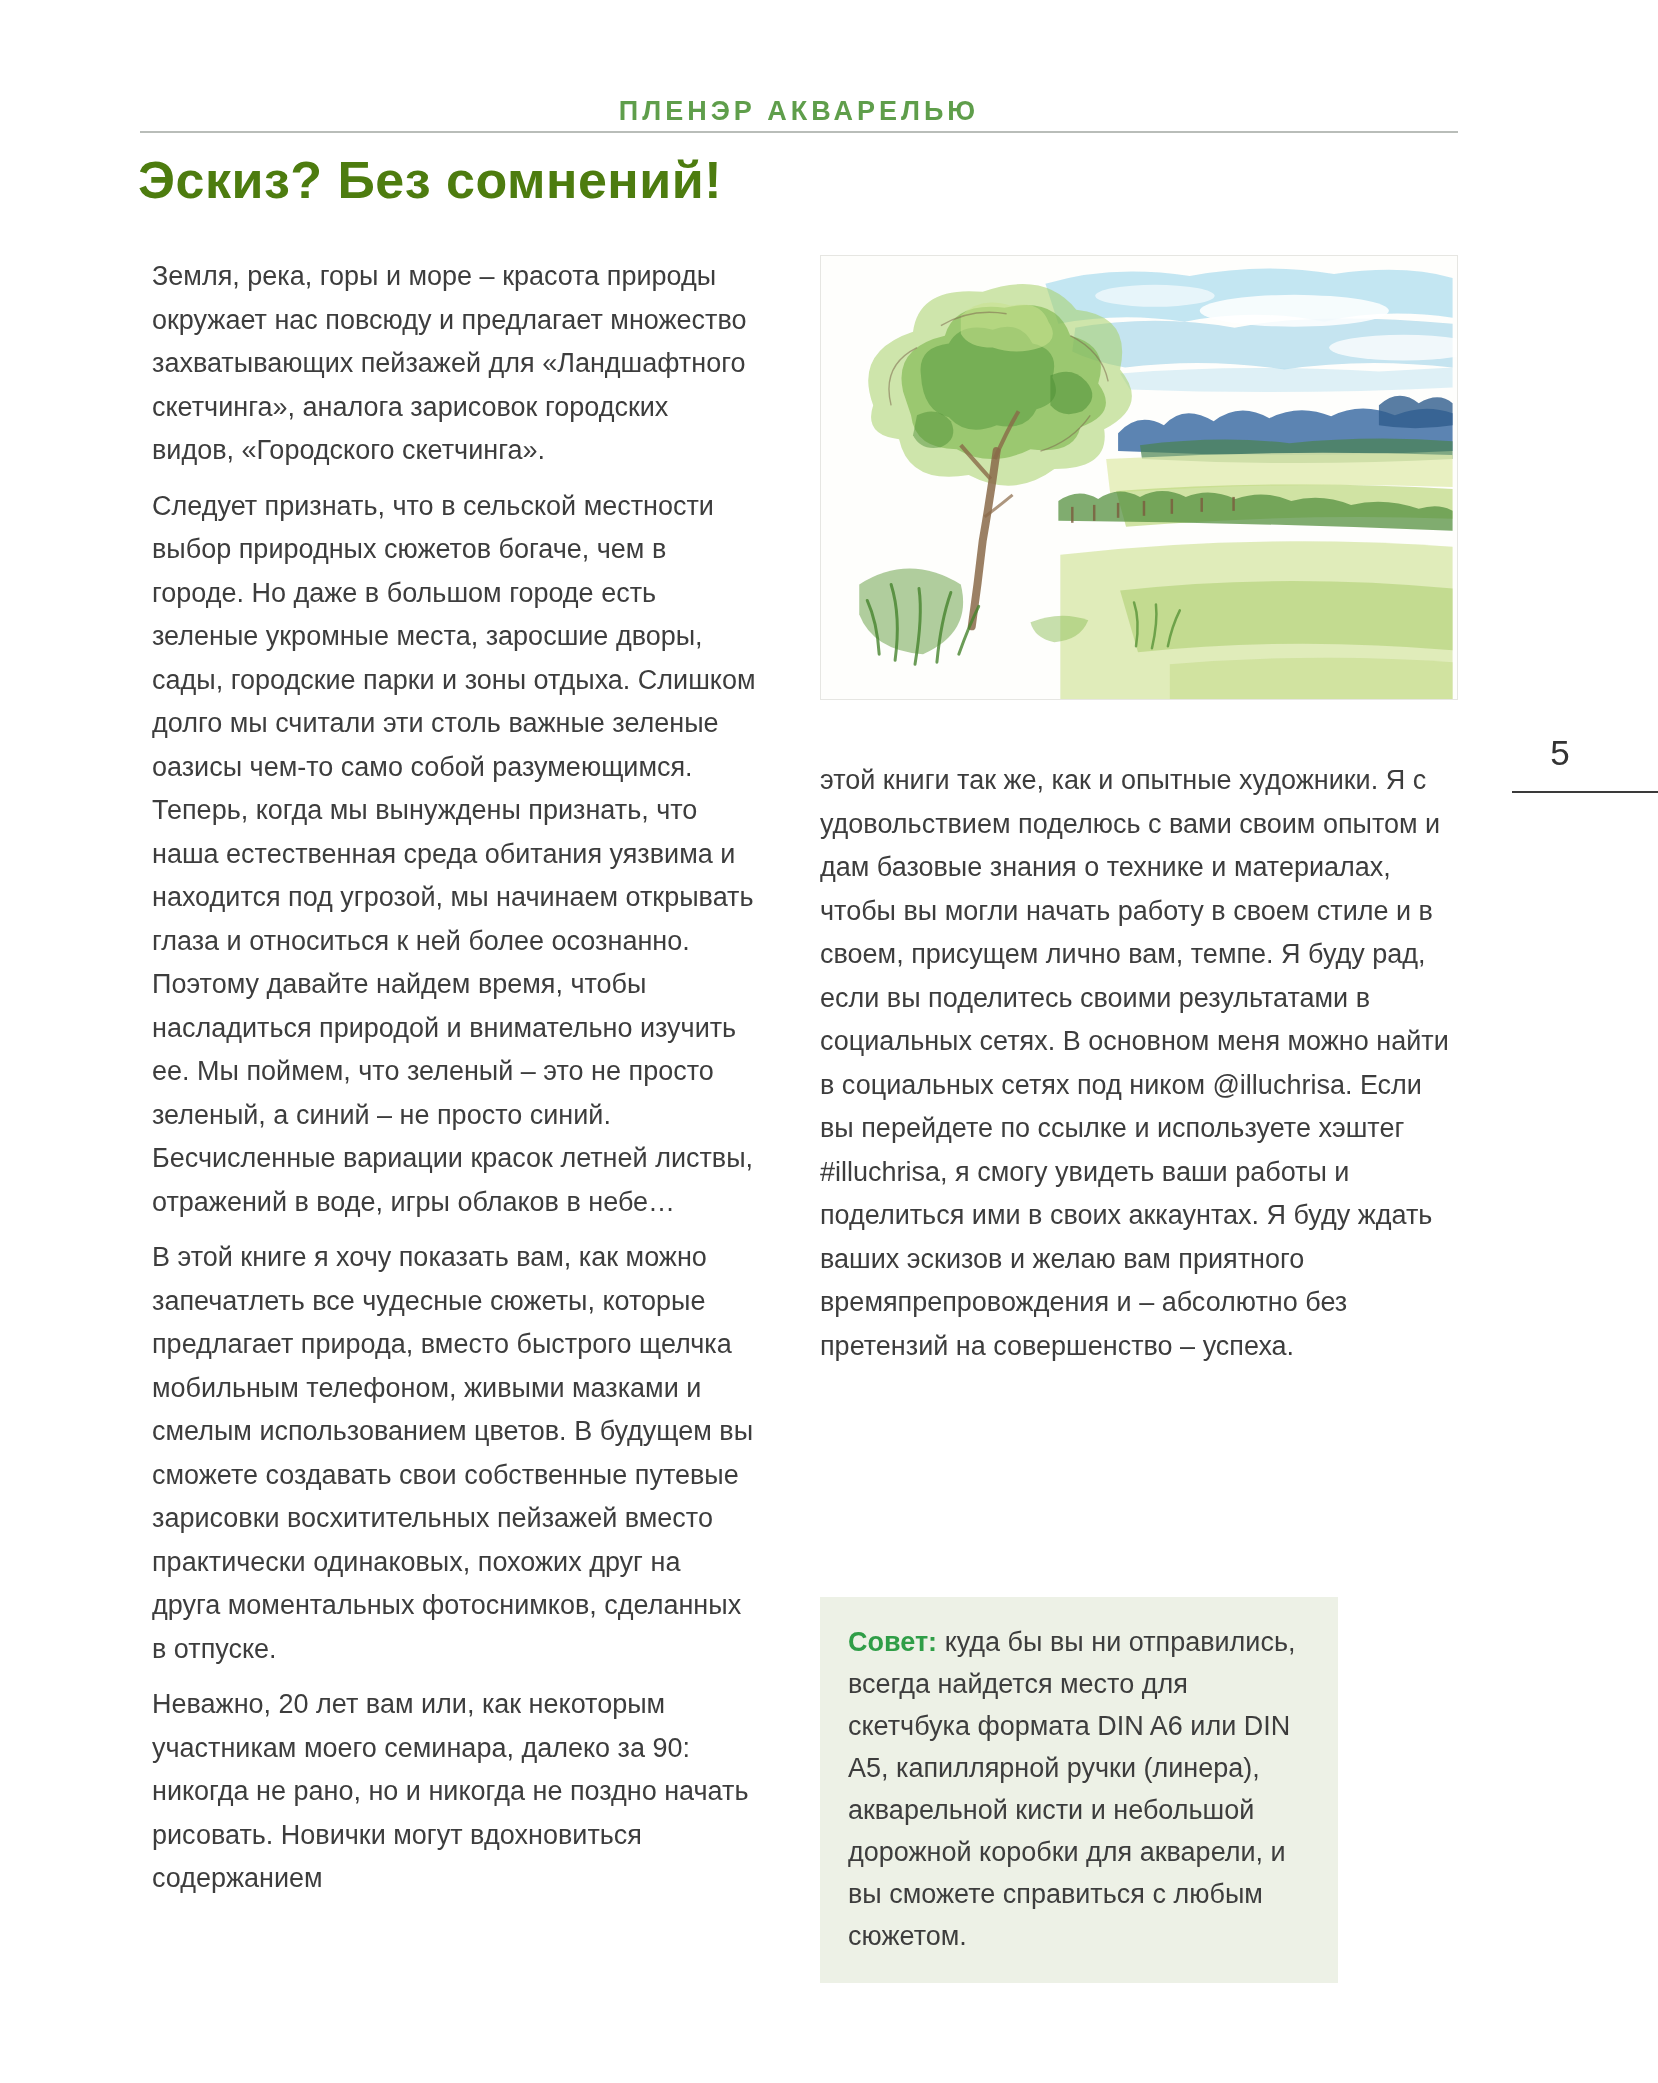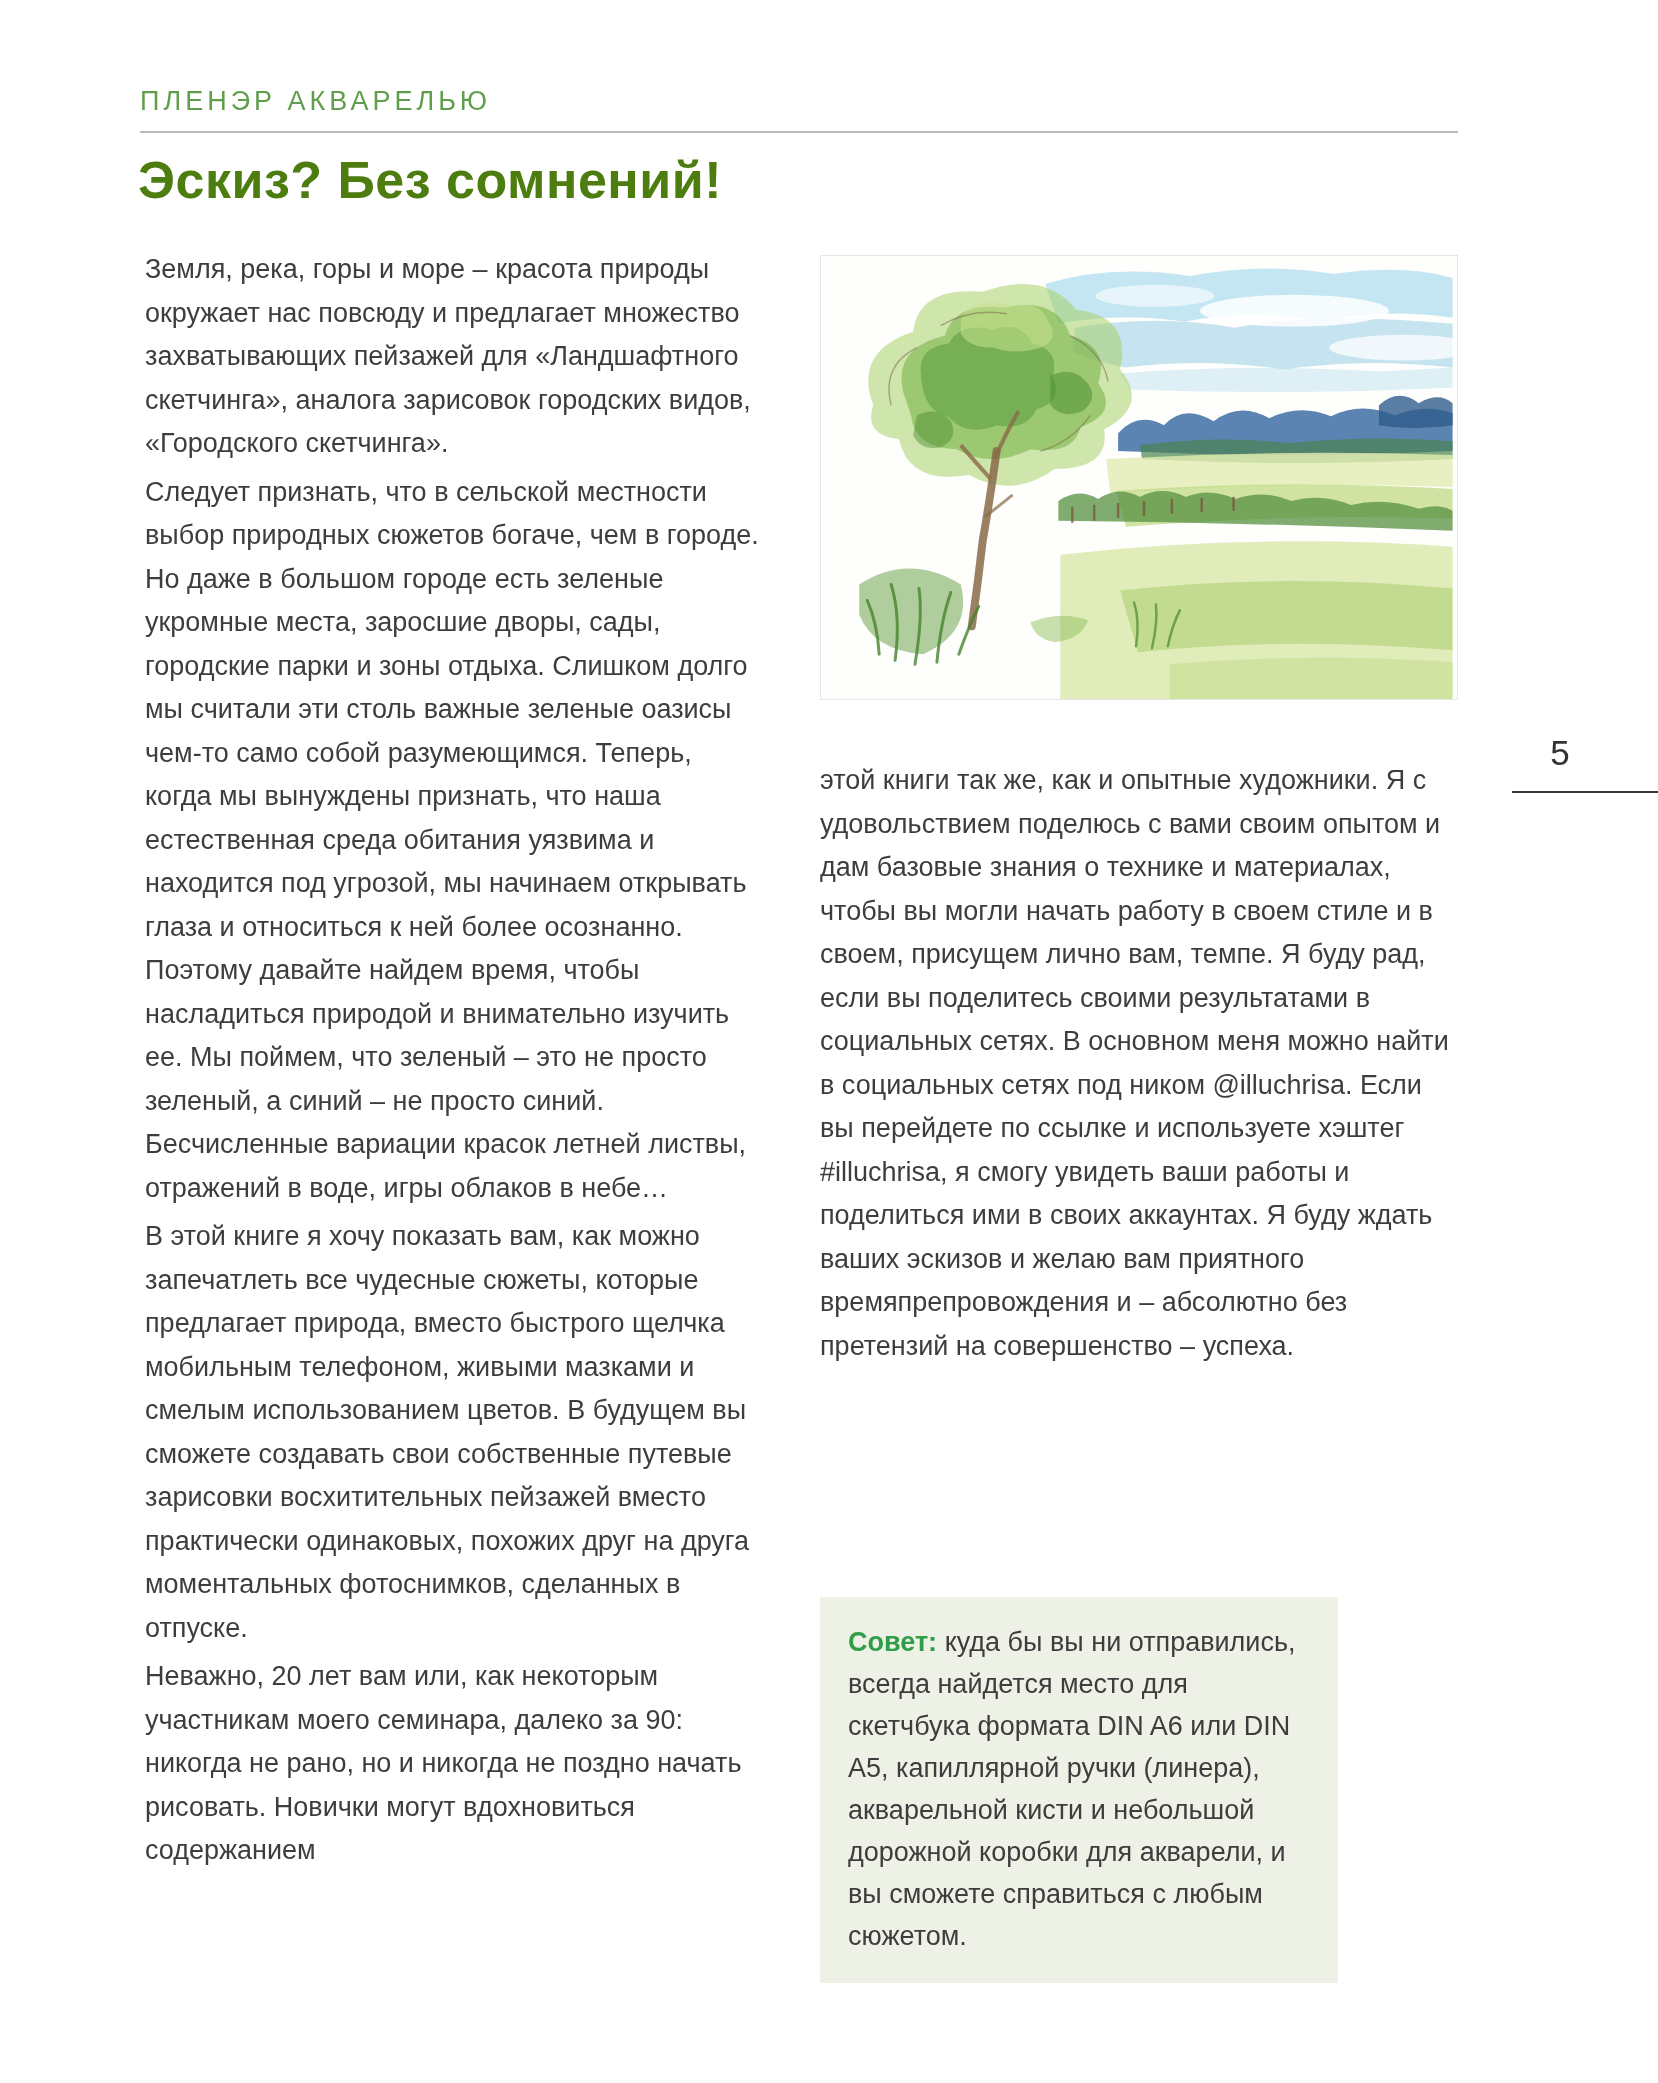--- a/index.html
+++ b/index.html
@@ -7,41 +7,41 @@
   body {
     width: 1658px; height: 2083px;
     position: relative;
     font-family: "Liberation Sans", sans-serif;
     color: #3d3d3d;
     overflow: hidden;
   }
   .page { position: absolute; inset: 0; }
 
   .running-head {
-    position: absolute; top: 86px; left: 140px; width: 1318px;
-    text-align: left;
-    color: #5f9e4b; font-size: 27px; font-weight: normal;
+    position: absolute; top: 96px; left: 140px; width: 1318px;
+    text-align: center;
+    color: #5f9e4b; font-size: 27px; font-weight: bold;
     letter-spacing: 4px;
   }
   .head-rule {
     position: absolute; top: 131px; left: 140px; width: 1318px;
     height: 2px; background: #b9bdb9; border: none;
   }
   .page-title {
     position: absolute; top: 150px; left: 138px;
     font-size: 52px; font-weight: bold; color: #4d7c0f;
     letter-spacing: 0.5px;
   }
 
   .col-left {
     position: absolute; top: 243px; left: 140px; width: 628px;
     font-size: 27px; line-height: 43.5px;
     hyphens: auto; -webkit-hyphens: auto;
   }
-  .col-left p { margin: 5px; }
+  .col-left p { margin: 12px; }
 
   .illustration {
     position: absolute; top: 255px; left: 820px;
     width: 638px; height: 445px;
     border: 1px solid #e6e6e2;
     background: #fefefc;
     overflow: hidden;
   }
   .illustration svg { display: block; }
 

